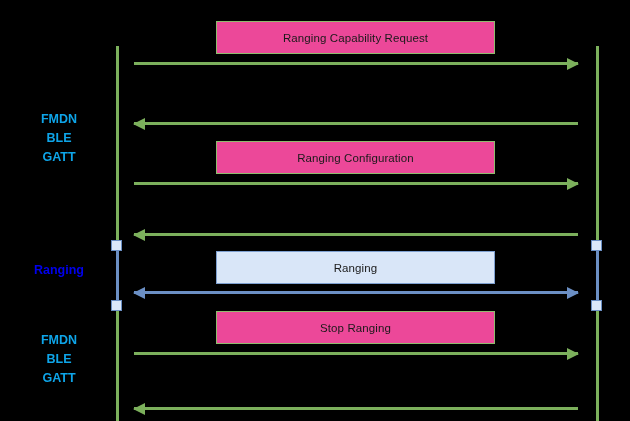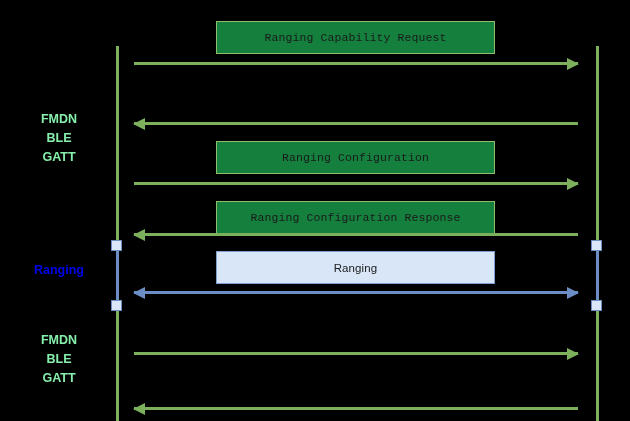--- a/index.html
+++ b/index.html
@@ -53,23 +53,22 @@
     box-sizing: border-box;
     display: flex;
     align-items: center;
     justify-content: center;
     font-size: 11.5px;
     color: #1a1a1a;
     letter-spacing: 0.1px;
     white-space: nowrap;
   }
   .msg-box.green {
-    background: #15803d;
+    background: #ec4899;
     border: 1px solid #8fbc6e;
-    font-family: Liberation Mono, monospace;
   }
   .msg-box.blue {
     background: #d9e6f8;
     border: 1px solid #7d9fd0;
   }
 
   
   .arrow {
     position: absolute;
     height: 3px;
@@ -112,21 +111,21 @@
   .side-label {
     position: absolute;
     left: 18px;
     width: 82px;
     text-align: center;
     font-size: 12.5px;
     font-weight: bold;
     line-height: 19px;
     white-space: pre-line;
   }
-  .side-label.green { color: #86efac; }
+  .side-label.green { color: #0ea5e9; }
   .side-label.blue  { color: #0000ee; }
 </style>
 </head>
 <body>
 
 <div id="diagram">
 
   <div class="lifeline left" style="top:46px; height:196px;"></div>
   <div class="lifeline left" style="top:300px; height:121px;"></div>
   <div class="lifeline right" style="top:46px; height:196px;"></div>
@@ -160,33 +159,33 @@
     <div class="shaft"></div>
     <div class="head left"></div>
   </div>
 
   <div class="msg-box green" style="top:141px;text-align:right;">Ranging Configuration</div>
   <div class="arrow green" style="left:134px; width:444px; top:182px;">
     <div class="shaft"></div>
     <div class="head right"></div>
   </div>
 
-  <div class="msg-box green" style="top:201px;">Ranging Configuration Response</div>
   <div class="arrow green" style="left:134px; width:444px; top:233px;">
     <div class="shaft"></div>
     <div class="head left"></div>
   </div>
 
   <div class="msg-box blue" style="top:251px;">Ranging</div>
   <div class="arrow blue" style="left:134px; width:444px; top:291px;">
     <div class="shaft"></div>
     <div class="head left"></div>
     <div class="head right"></div>
   </div>
 
+  <div class="msg-box green" style="top:311px;">Stop Ranging</div>
   <div class="arrow green" style="left:134px; width:444px; top:352px;">
     <div class="shaft"></div>
     <div class="head right"></div>
   </div>
 
   <div class="arrow green" style="left:134px; width:444px; top:407px;">
     <div class="shaft"></div>
     <div class="head left"></div>
   </div>
 

